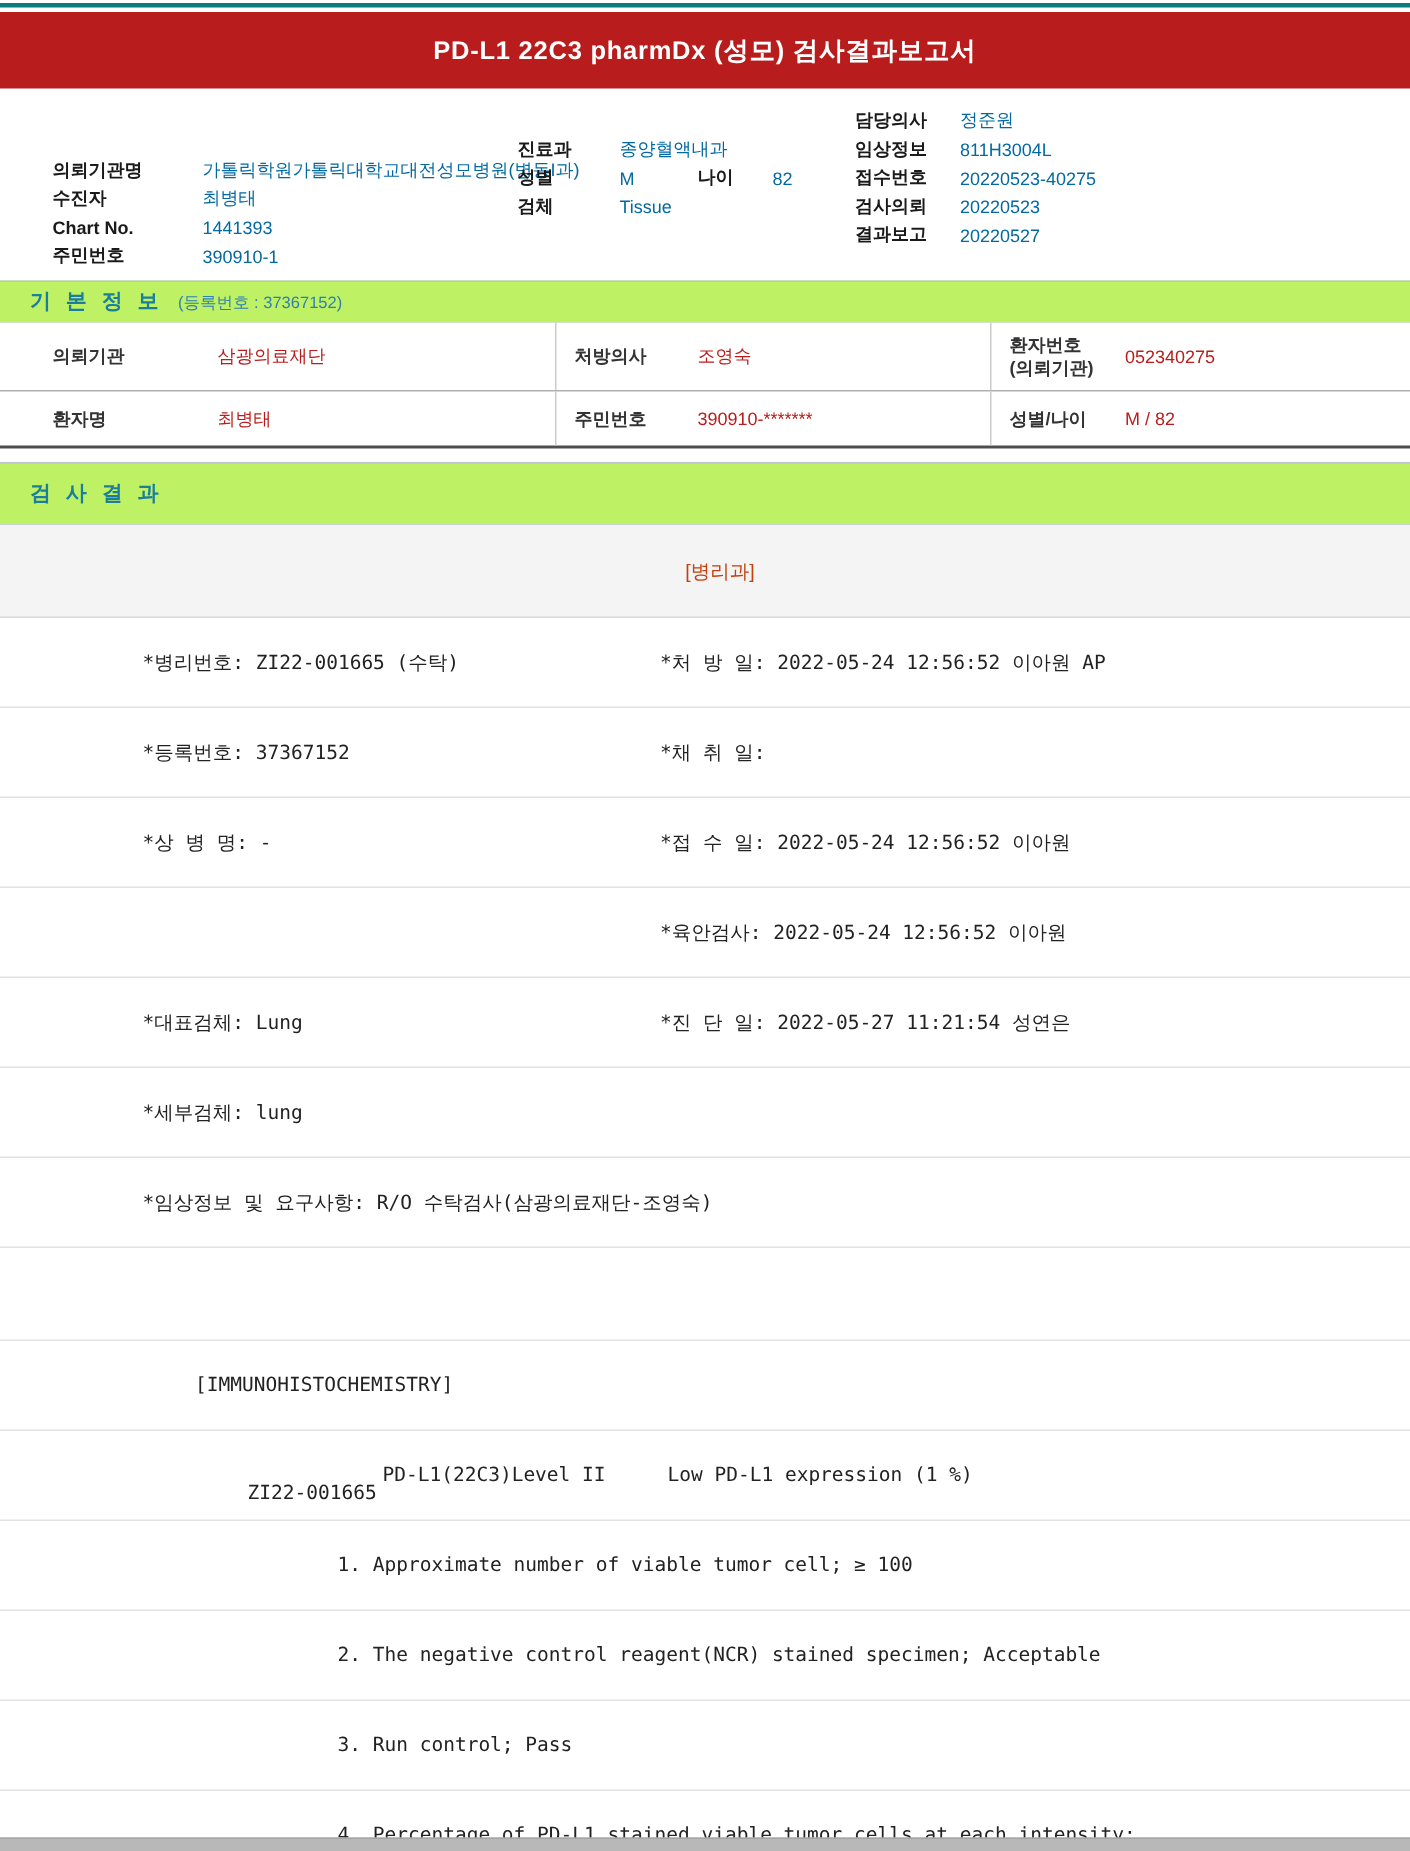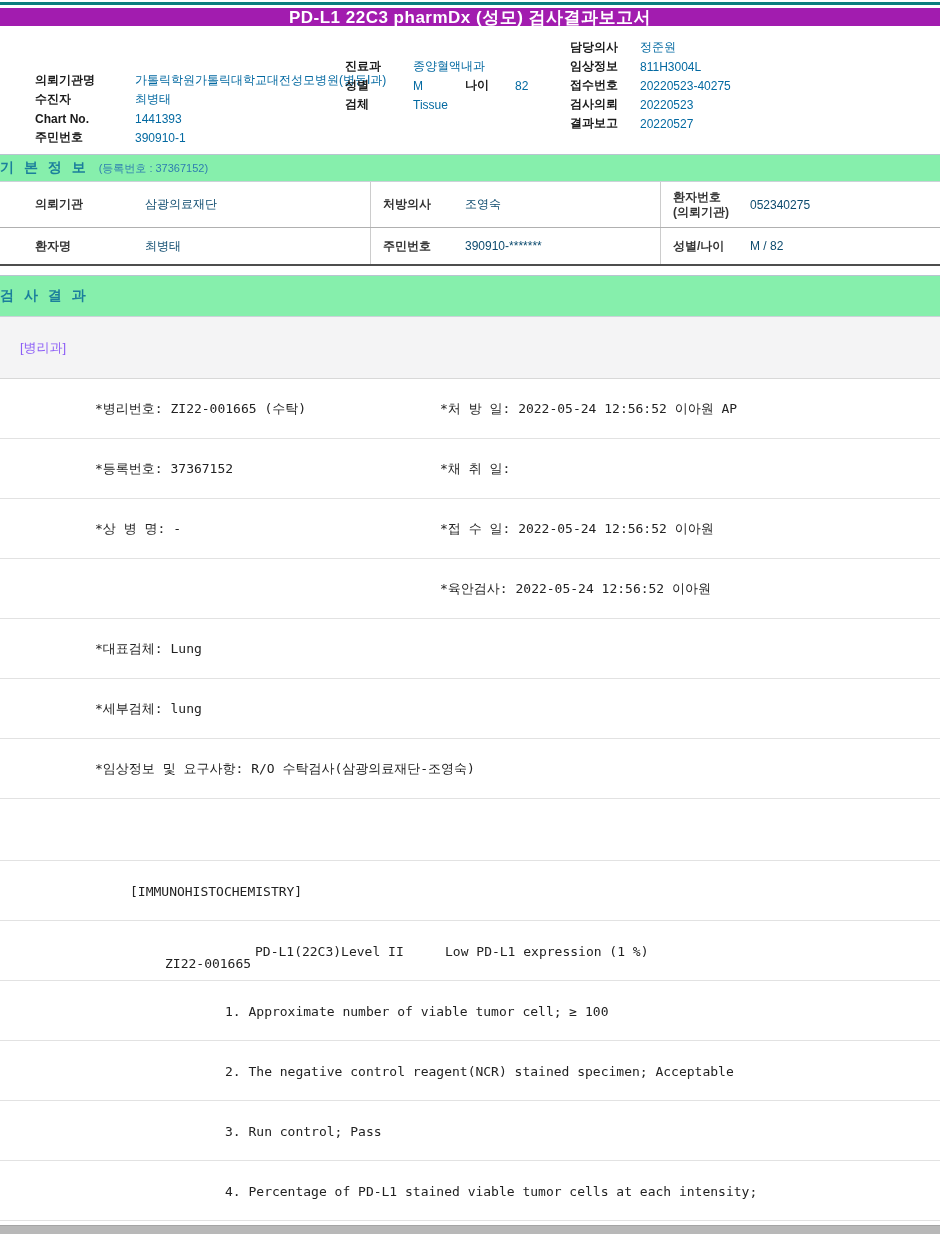--- a/index.html
+++ b/index.html
@@ -6,21 +6,21 @@
   html, body {
     width: 940px; height: 1234px; overflow: hidden;
     background: #ffffff; color: #222;
     font-family: "Liberation Sans", "DejaVu Sans", sans-serif;
     position: relative;
   }
 
   
   .top-strip { margin-top: 2px; height: 3px; background: #0c7d7e; }
   .title-bar {
-    margin-top: 3px; height: 18px; background: #a21caf;
+    margin-top: 3px; height: 51px; background: #b91c1c;
     display: flex; align-items: center; justify-content: center;
     color: #fff; font-size: 17px; font-weight: bold; letter-spacing: 0.5px;
   }
 
   
   .pinfo { position: relative; height: 100px; margin-top: 12px; font-size: 12px; }
   .pcol { position: absolute; top: 0; }
   .pcol-left  { left: 35px; margin-top: 33px; }
   .pcol-mid   { left: 345px; top: 19px; }
   .pcol-right { left: 570px; }
@@ -28,47 +28,47 @@
   .plbl { font-weight: bold; color: #1a1a1a; }
   .pcol-left  .plbl { width: 100px; }
   .pcol-mid   .plbl { width: 68px; }
   .pcol-right .plbl { width: 70px; }
   .pval { color: #0369a1; }
   .pval-sex { width: 52px; }
   .age-lbl { width: 50px !important; }
 
   
   .section-header {
-    height: 28px; background: #86efac;
+    height: 28px; background: #bef264;
     border-top: 1px solid #b9c4d0; border-bottom: 1px solid #ccd2d9;
-    display: flex; align-items: center; 
+    display: flex; align-items: center; padding-left: 20px;
   }
   .section-header.tall { height: 42px; margin-top: 9px; }
   .section-title { color: #1b7f9c; font-weight: bold; font-size: 14px; letter-spacing: 3px; }
   .section-sub { color: #2f7fb0; font-size: 11px; margin-left: 10px; letter-spacing: 0; }
   .basic-header { margin-top: 16px; }
 
   
   .btable { border-bottom: 2px solid #4d4d4d; }
   .brow {
     display: grid;
     grid-template-columns: 110px 225px 95px 195px 90px auto;
     padding-left: 35px; align-items: center;
   }
   .brow1 { height: 46px; border-bottom: 1px solid #b0b0b0; }
   .brow2 { height: 36px; }
   .blabel { font-weight: bold; font-size: 12px; color: #333; white-space: pre-line; line-height: 1.25; }
-  .bvalue { font-size: 12px; color: #0c4a6e; }
+  .bvalue { font-size: 12px; color: #b91c1c; }
   .sep { border-left: 1px solid #ccc; align-self: stretch; display: flex; align-items: center; padding-left: 12px; }
 
   
   .dept-band {
     height: 62px; background: #f4f4f5; border-bottom: 1px solid #d8d8d8;
     display: flex; align-items: center; padding-left: 20px;
-    font-size: 13px; color: #8b5cf6;
+    font-size: 13px; color: #c2410c; justify-content: center;
   }
   .drow, .irow {
     height: 60px; border-bottom: 1px solid #e2e2e2; position: relative;
     font-family: "DejaVu Sans Mono", monospace; font-size: 13px; color: #222;
     white-space: nowrap;
   }
   .drow-empty { height: 62px; border-bottom: 1px solid #e2e2e2; }
   .abs { position: absolute; top: 50%; transform: translateY(-50%); }
   .dl { left: 95px; }
   .dr { left: 440px; }
@@ -192,20 +192,21 @@
 </div>
 <div class="drow">
   <span class="abs dl">*상 병 명: -</span>
   <span class="abs dr">*접 수 일: 2022-05-24 12:56:52  이아원</span>
 </div>
 <div class="drow">
   <span class="abs dr">*육안검사: 2022-05-24 12:56:52  이아원</span>
 </div>
 <div class="drow">
   <span class="abs dl">*대표검체: Lung</span>
+  <span class="abs dr">*진 단 일: 2022-05-27 11:21:54  성연은</span>
 </div>
 <div class="drow">
   <span class="abs dl">*세부검체: lung</span>
   <span class="abs dr"></span>
 </div>
 <div class="drow">
   <span class="abs dl">*임상정보 및 요구사항: R/O 수탁검사(삼광의료재단-조영숙)</span>
   <span class="abs dr"></span>
 </div>
 

